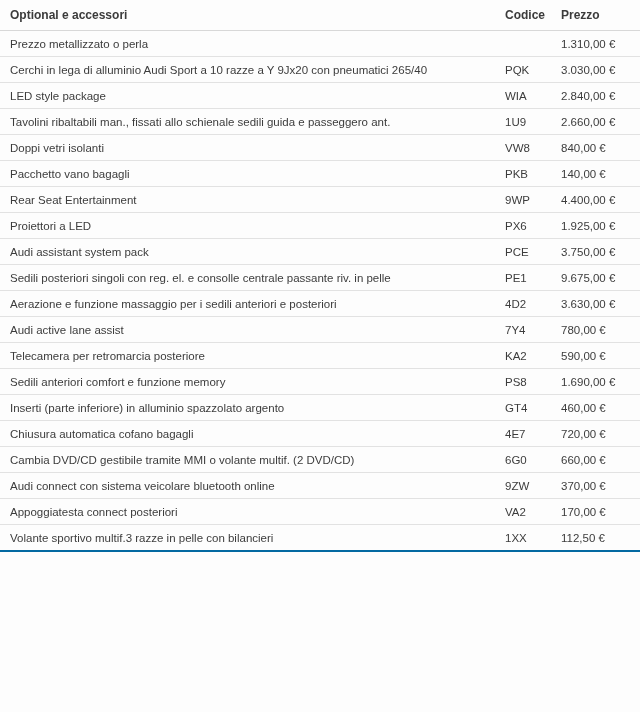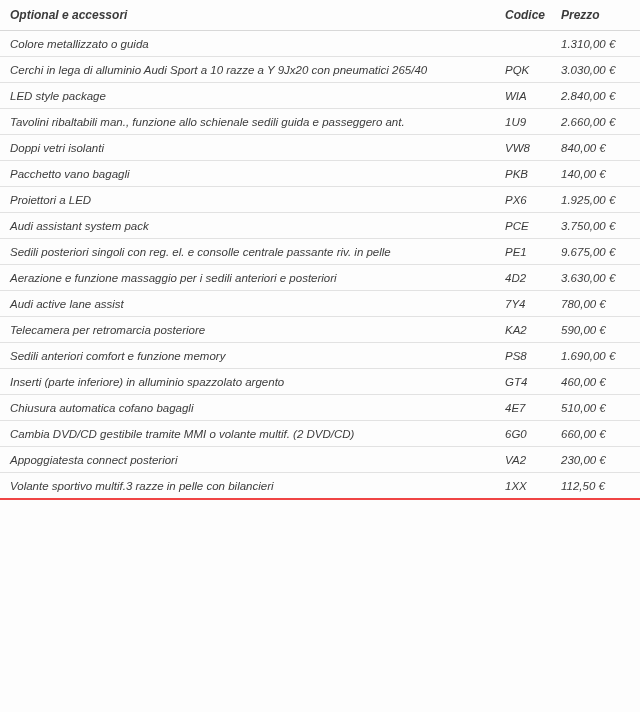--- a/index.html
+++ b/index.html
@@ -12,22 +12,21 @@
     width: 640px;
     height: 712px;
     background: #fdfdfd;
     overflow: hidden;
   }
   table.options-table {
     width: 640px;
     border-collapse: collapse;
     table-layout: fixed;
     background: #fdfdfd;
-    border-bottom: 2px solid #ef4444;
-    font-style: italic;
+    border-bottom: 2px solid #0369a1;
   }
   table.options-table col.col-name  { width: 505px; }
   table.options-table col.col-code  { width: 56px; }
   table.options-table col.col-price { width: 79px; }
 
   table.options-table th {
     text-align: left;
     font-size: 12px;
     font-weight: bold;
     color: #3b3b3b;
@@ -68,56 +67,61 @@
     </colgroup>
     <thead>
       <tr>
         <th>Optional e accessori</th>
         <th>Codice</th>
         <th>Prezzo</th>
       </tr>
     </thead>
     <tbody id="rows-body">
   <tr>
-    <td>Colore metallizzato o guida</td>
+    <td>Prezzo metallizzato o perla</td>
     <td></td>
     <td>1.310,00 €</td>
   </tr>
 
   <tr>
     <td>Cerchi in lega di alluminio Audi Sport a 10 razze a Y 9Jx20 con pneumatici 265/40</td>
     <td>PQK</td>
     <td>3.030,00 €</td>
   </tr>
 
   <tr>
     <td>LED style package</td>
     <td>WIA</td>
     <td>2.840,00 €</td>
   </tr>
 
 
   <tr>
-    <td>Tavolini ribaltabili man., funzione allo schienale sedili guida e passeggero ant.</td>
+    <td>Tavolini ribaltabili man., fissati allo schienale sedili guida e passeggero ant.</td>
     <td>1U9</td>
     <td>2.660,00 €</td>
   </tr>
 
   <tr>
     <td>Doppi vetri isolanti</td>
     <td>VW8</td>
     <td>840,00 €</td>
   </tr>
 
   <tr>
     <td>Pacchetto vano bagagli</td>
     <td>PKB</td>
     <td>140,00 €</td>
   </tr>
 
+  <tr>
+    <td>Rear Seat Entertainment</td>
+    <td>9WP</td>
+    <td>4.400,00 €</td>
+  </tr>
 
   <tr>
     <td>Proiettori a LED</td>
     <td>PX6</td>
     <td>1.925,00 €</td>
   </tr>
 
   <tr>
     <td>Audi assistant system pack</td>
     <td>PCE</td>
@@ -157,34 +161,39 @@
 
   <tr>
     <td>Inserti (parte inferiore) in alluminio spazzolato argento</td>
     <td>GT4</td>
     <td>460,00 €</td>
   </tr>
 
   <tr>
     <td>Chiusura automatica cofano bagagli</td>
     <td>4E7</td>
-    <td>510,00 €</td>
+    <td>720,00 €</td>
   </tr>
 
   <tr>
     <td>Cambia DVD/CD gestibile tramite MMI o volante multif. (2 DVD/CD)</td>
     <td>6G0</td>
     <td>660,00 €</td>
   </tr>
 
+  <tr>
+    <td>Audi connect con sistema veicolare bluetooth online</td>
+    <td>9ZW</td>
+    <td>370,00 €</td>
+  </tr>
 
   <tr>
     <td>Appoggiatesta connect posteriori</td>
     <td>VA2</td>
-    <td>230,00 €</td>
+    <td>170,00 €</td>
   </tr>
 
 
 
   <tr>
     <td>Volante sportivo multif.3 razze in pelle con bilancieri</td>
     <td>1XX</td>
     <td>112,50 €</td>
   </tr>
 </tbody>

